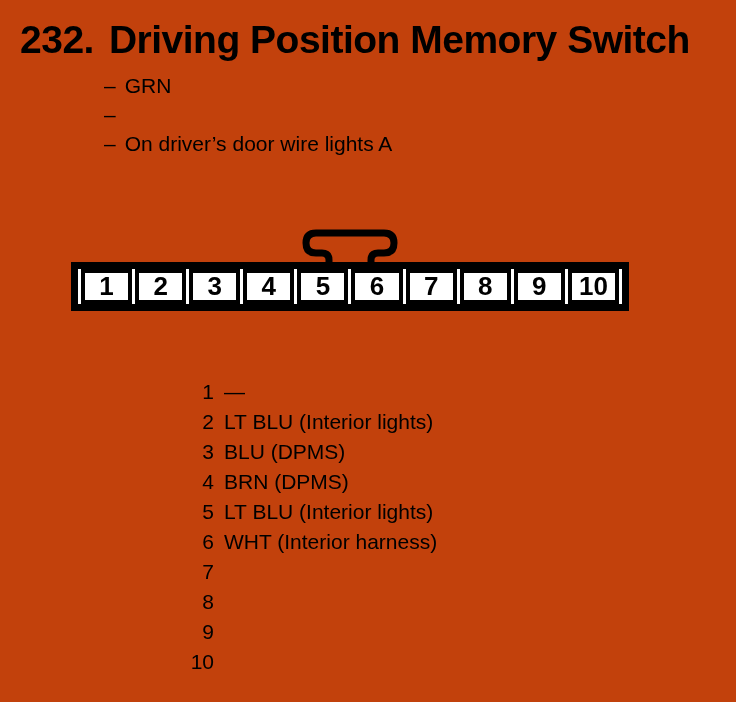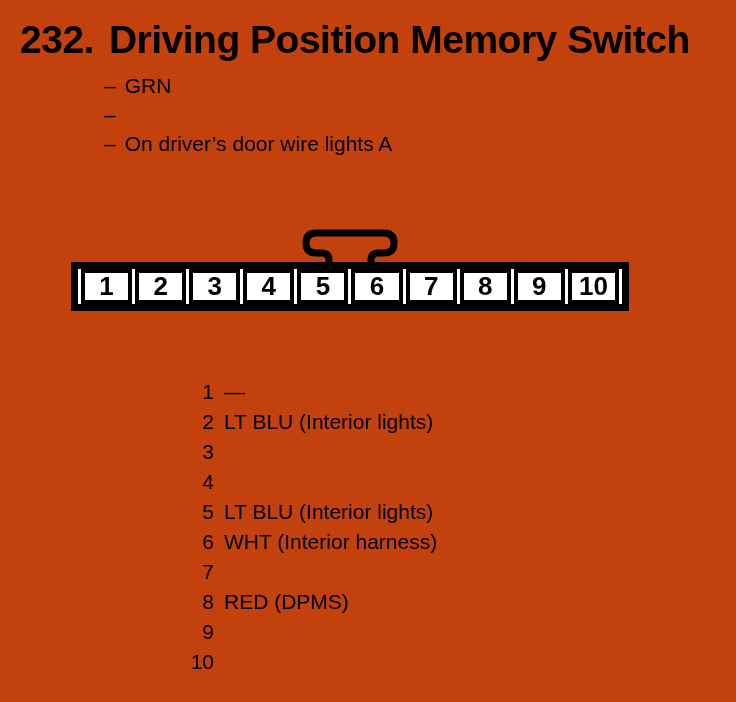--- a/index.html
+++ b/index.html
@@ -131,38 +131,39 @@
     <div class="pin-row">
       <span class="pin-num">1</span>
       <span class="pin-label">—</span>
     </div>
     <div class="pin-row">
       <span class="pin-num">2</span>
       <span class="pin-label">LT BLU (Interior lights)</span>
     </div>
     <div class="pin-row">
       <span class="pin-num">3</span>
+      <span class="pin-label">BLU (DPMS)</span>
     </div>
     <div class="pin-row">
       <span class="pin-num">4</span>
+      <span class="pin-label">BRN (DPMS)</span>
     </div>
     <div class="pin-row">
       <span class="pin-num">5</span>
       <span class="pin-label">LT BLU (Interior lights)</span>
     </div>
     <div class="pin-row">
       <span class="pin-num">6</span>
       <span class="pin-label">WHT (Interior harness)</span>
     </div>
     <div class="pin-row">
       <span class="pin-num">7</span>
     </div>
     <div class="pin-row">
       <span class="pin-num">8</span>
-      <span class="pin-label">RED (DPMS)</span>
     </div>
     <div class="pin-row">
       <span class="pin-num">9</span>
     </div>
     <div class="pin-row">
       <span class="pin-num">10</span>
     </div>
   </div>
 
 </div>

